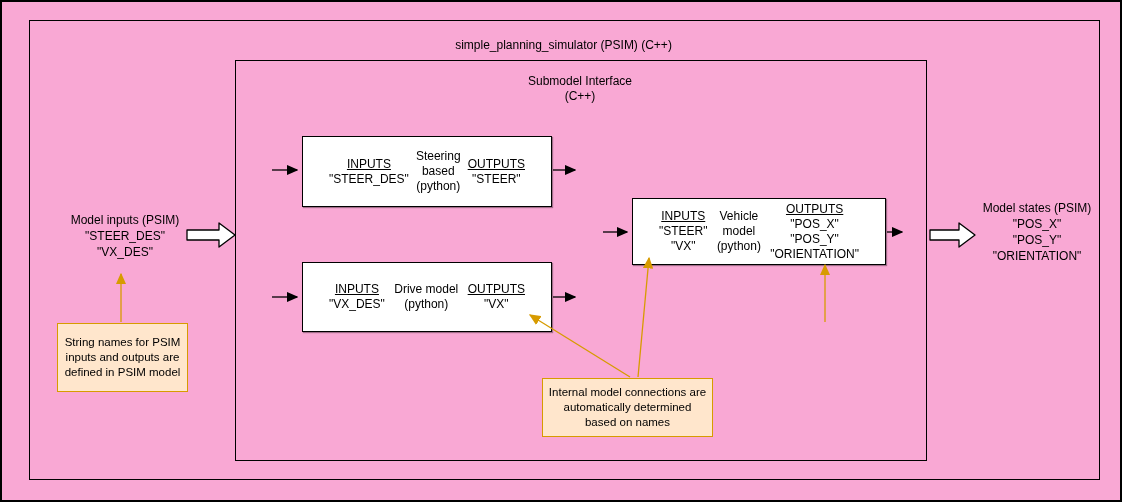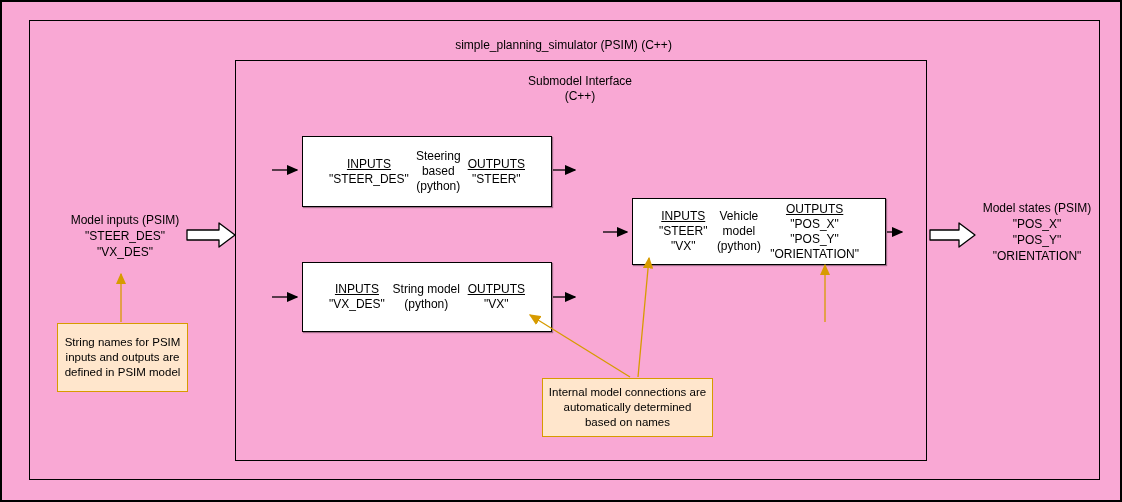--- a/index.html
+++ b/index.html
@@ -61,21 +61,21 @@
       <span class="ul">OUTPUTS</span>
       <span class="pre">"STEER"</span>
     </div>
   </div>
 
   <div class="abs model-box" style="left:300px;top:260px;width:250px;height:70px;">
     <div class="col">
       <span class="ul">INPUTS</span>
       <span class="pre">"VX_DES"</span>
     </div>
-    <div class="col pre">String model
+    <div class="col pre">Drive model
 (python)</div>
     <div class="col">
       <span class="ul">OUTPUTS</span>
       <span class="pre">"VX"</span>
     </div>
   </div>
 
   <div class="abs model-box" style="left:630px;top:196px;width:254px;height:67px;">
     <div class="col">
       <span class="ul">INPUTS</span>

